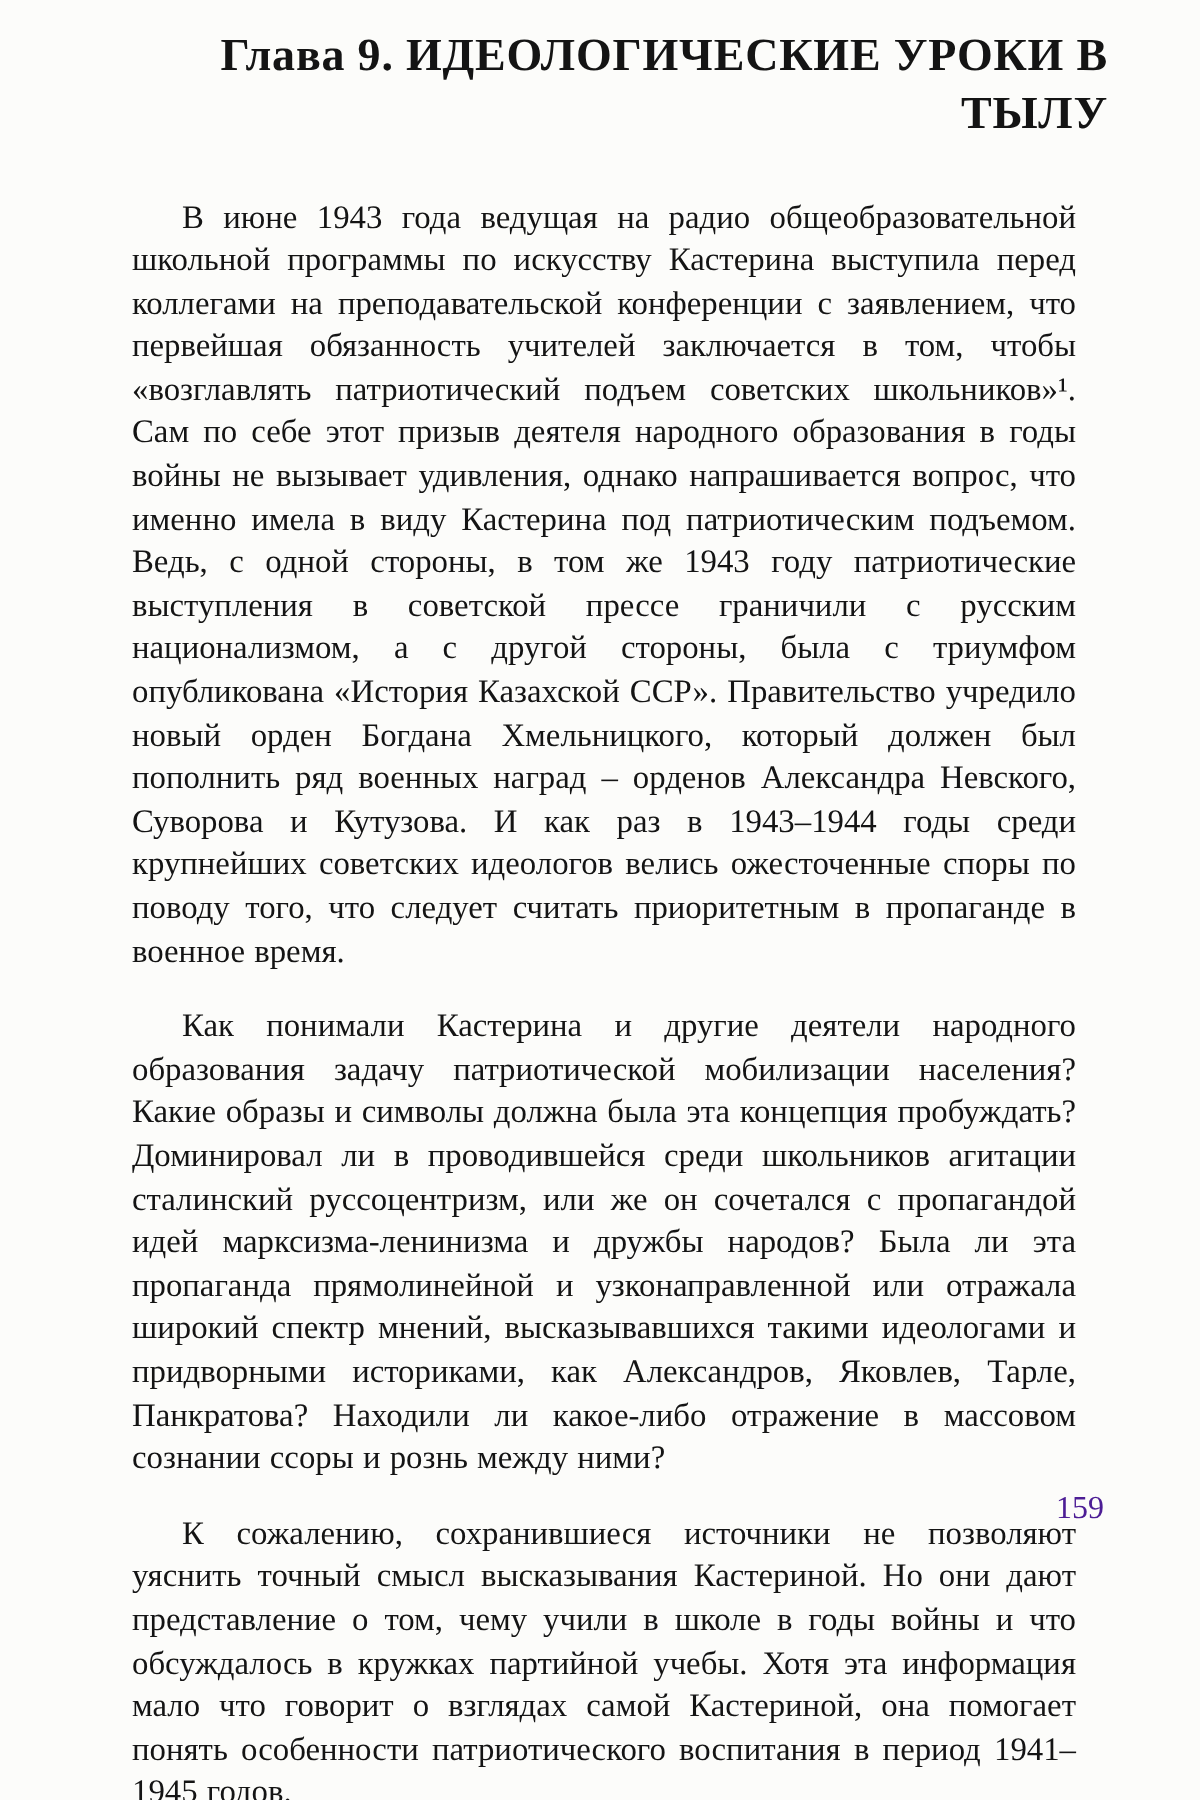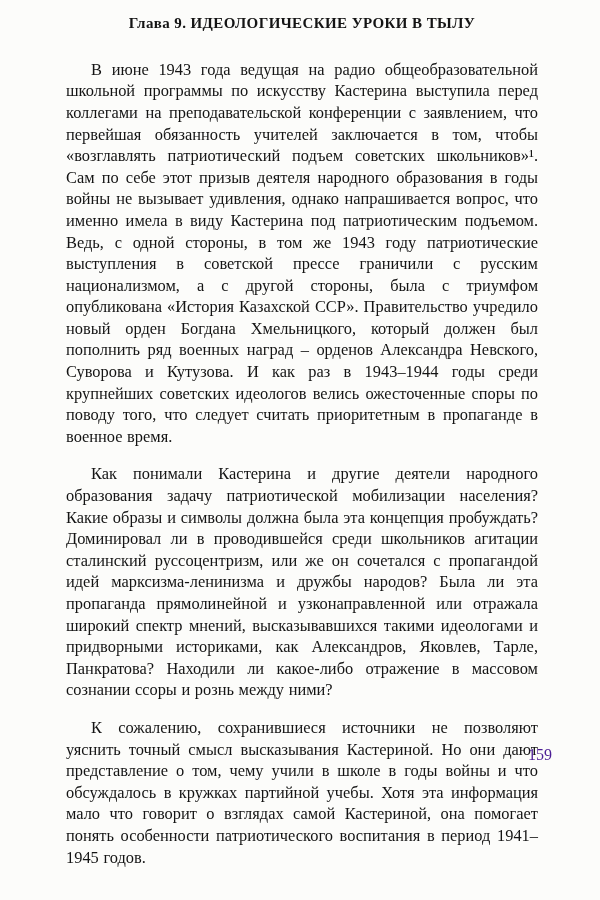--- a/index.html
+++ b/index.html
@@ -13,22 +13,22 @@
     height: 900px;
     box-sizing: border-box;
     background: #fcfcfa;
     padding: 14px 46px 0 50px;
     font-family: "Liberation Serif", "DejaVu Serif", serif;
     color: #141414;
     overflow: hidden;
   }
   .chapter-title {
     margin: 0 0 26px 0;
-    text-align: center;
-    font-size: 15px;
+    text-align: right;
+    font-size: 23px;
     font-weight: bold;
     letter-spacing: 0.4px;
     line-height: 1.25;
   }
   .text-block p {
     margin: 16px;
     font-size: 16.4px;
     line-height: 21.6px;
     text-align: justify;
     text-indent: 25px;

